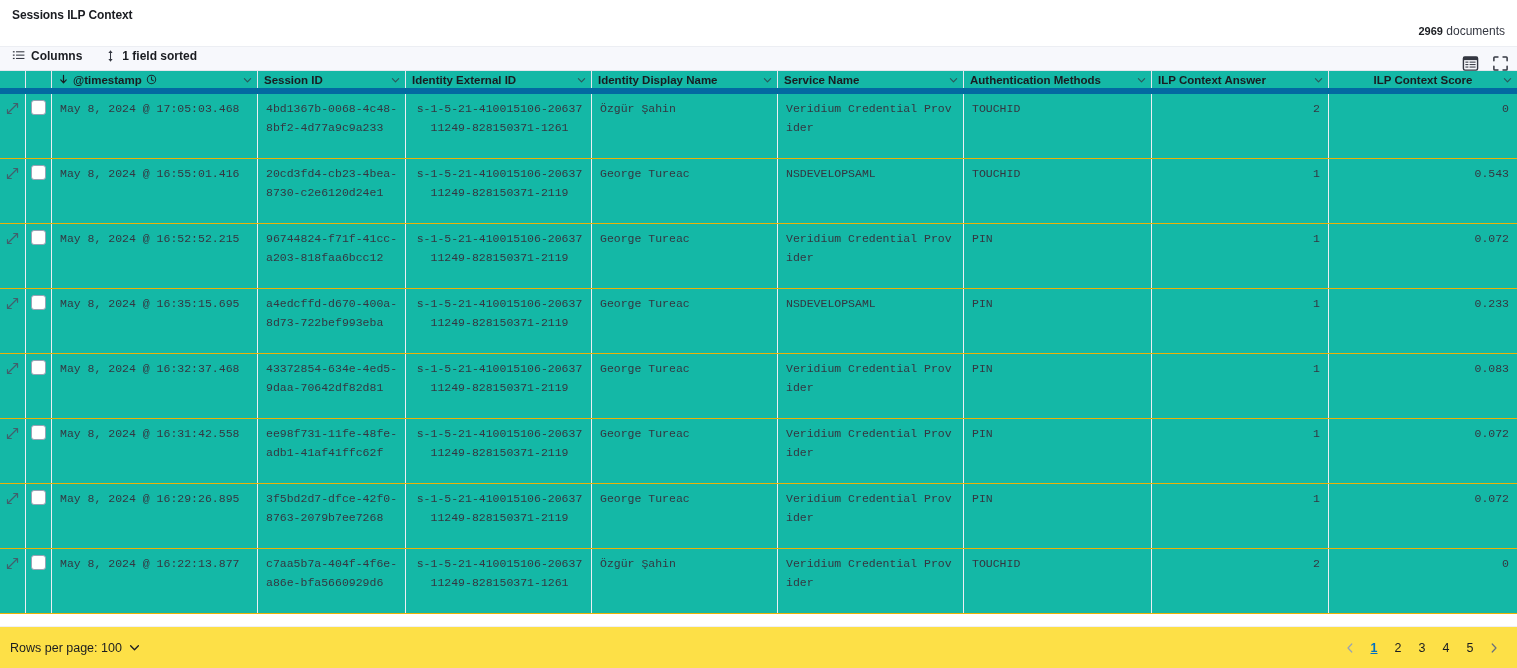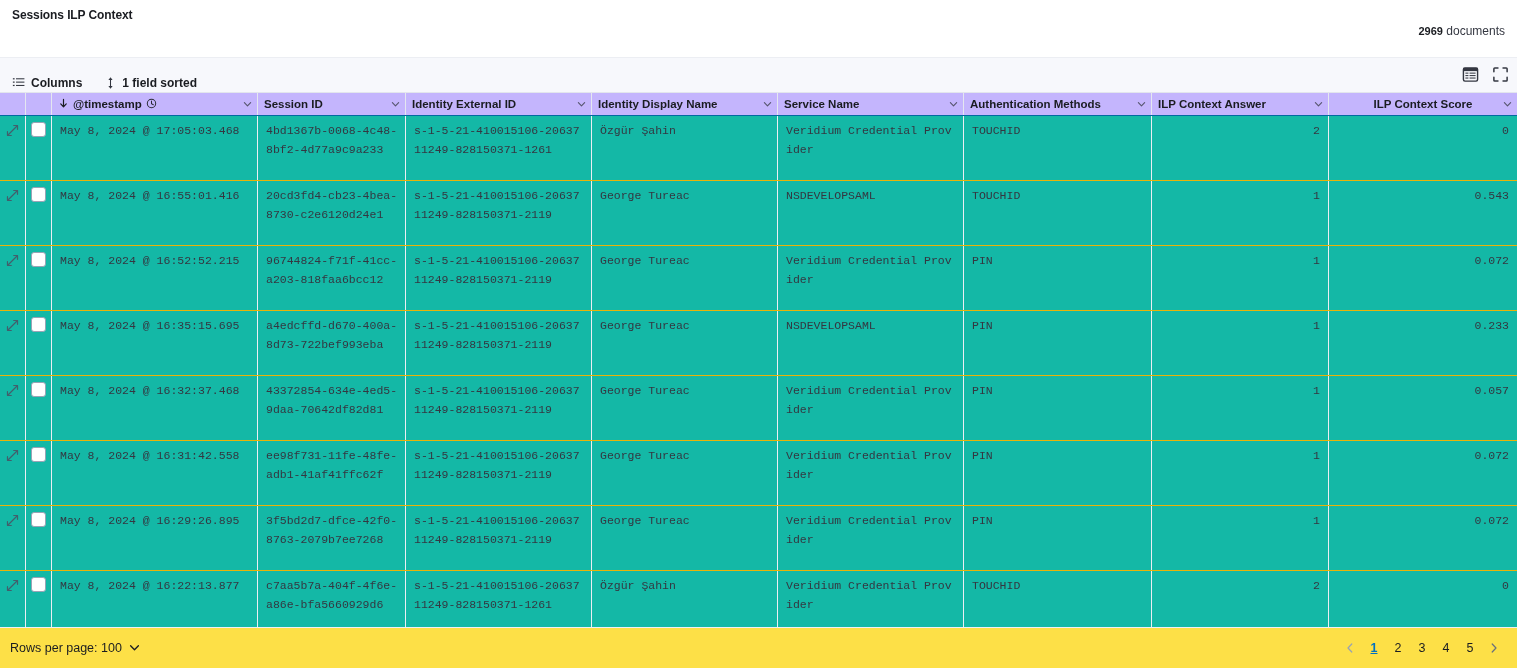--- a/index.html
+++ b/index.html
@@ -42,29 +42,28 @@
     right: 12px;
     top: 0px;
     font-size: 12px;
     color: #343741;
     white-space: nowrap;
   }
   .doccount b { font-weight: bold; color: #1a1c21; font-size: 11px; }
 
   
   .toolbar {
-    height: 36px;
+    height: 25px;
     background: #f7f8fc;
     border-top: 1px solid #eceef3;
     border-bottom: 1px solid #e3e6ed;
     display: flex;
-    align-items: flex-end;
+    align-items: flex-start;
     padding: 0 10px 0 8px;
     position: relative;
-    margin-top: 12px;
   }
   .tb-btn {
     display: flex;
     align-items: center;
     gap: 5px;
     font-size: 12px;
     font-weight: bold;
     color: #1a1c21;
     cursor: pointer;
     padding: 2px 4px;
@@ -91,22 +90,22 @@
 
   
   .grid {
     flex: 1 1 auto;
     overflow: hidden;
     position: relative;
   }
   .grid-header {
     display: flex;
     height: 23px;
-    background: #c4b5fd;
-    border-bottom: 1px solid #0369a1;
+    background: #14b8a6;
+    border-bottom: 6px solid #0369a1;
   }
   .hcell {
     border-right: 1px solid #e4e7f0;
     display: flex;
     align-items: center;
     padding: 0 6px;
     font-size: 11.5px;
     font-weight: bold;
     color: #1a1c21;
     position: relative;
@@ -144,21 +143,21 @@
   .cell.num { text-align: right; padding-right: 8px; }
 
   
   .c-expand { width: 26px; border-right: 1px solid #eceef3; display:flex; align-items:flex-start; justify-content:center; padding-top:8px; }
   .c-check  { width: 26px; border-right: 1px solid #eceef3; display:flex; align-items:flex-start; justify-content:center; padding-top:6px; }
   .hc-expand { width: 26px; }
   .hc-check  { width: 26px; }
 
   .w-ts    { width: 206px; }
   .w-sid   { width: 148px; }
-  .w-ext   { width: 186px; }
+  .w-ext   { width: 186px; text-align: center; }
   .w-disp  { width: 186px; }
   .w-svc   { width: 186px; }
   .w-auth  { width: 188px; }
   .w-ans   { width: 177px; }
   .w-score { width: 188px; border-right: none !important; justify-content: center; }
 
   .expand-ic { cursor: pointer; opacity: 0.85; }
   .checkbox {
     width: 15px; height: 15px;
     border: 1px solid #9aa3b5;
@@ -466,21 +465,21 @@
           <div class="c-check">
             <span class="checkbox"></span>
           </div>
           <div class="cell w-ts">May 8, 2024 @ 16:32:37.468</div>
           <div class="cell w-sid">43372854-634e-4ed5-9daa-70642df82d81</div>
           <div class="cell w-ext">s-1-5-21-410015106-2063711249-828150371-2119</div>
           <div class="cell w-disp">George Tureac</div>
           <div class="cell w-svc">Veridium Credential Provider</div>
           <div class="cell w-auth">PIN</div>
           <div class="cell w-ans num">1</div>
-          <div class="cell w-score num">0.057</div>
+          <div class="cell w-score num">0.083</div>
         </div>
         <div class="row">
           <div class="c-expand">
             <span class="expand-ic">
               <svg width="13" height="13" viewBox="0 0 14 14">
                 <path d="M8.3 1.6 H12.4 V5.7" fill="none" stroke="#4a5163" stroke-width="1.3" stroke-linecap="round" stroke-linejoin="round"></path>
                 <path d="M5.7 12.4 H1.6 V8.3" fill="none" stroke="#4a5163" stroke-width="1.3" stroke-linecap="round" stroke-linejoin="round"></path>
                 <path d="M12.1 1.9 L1.9 12.1" fill="none" stroke="#4a5163" stroke-width="1.3" stroke-linecap="round"></path>
               </svg>
             </span>

